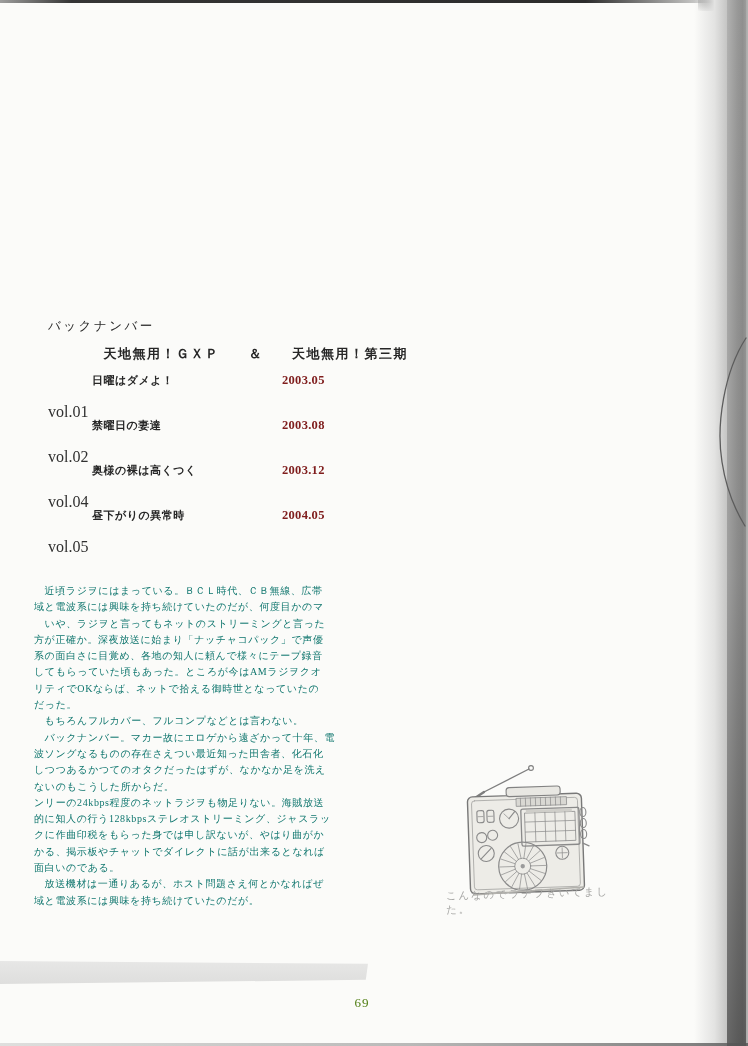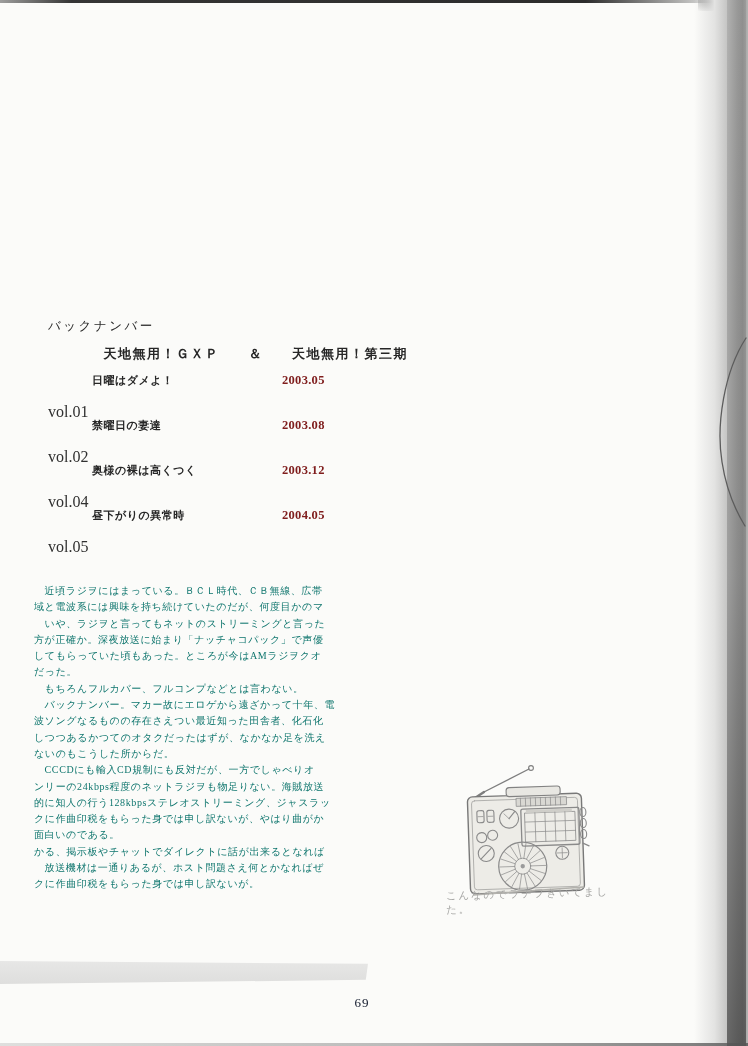--- a/index.html
+++ b/index.html
@@ -37,21 +37,21 @@
   
   .radio-wrap{position:absolute;left:452px;top:750px;width:148px;height:150px;}
   .radio-caption{position:absolute;left:446px;top:887px;width:170px;
     font-size:10.5px;letter-spacing:1.8px;color:#a6a6a4;transform:rotate(-1.6deg);
     font-family:"DejaVu Sans",sans-serif;}
   
   .graybar{position:absolute;left:0;top:961px;width:368px;height:23px;
     background:linear-gradient(to bottom,#e7e7e6,#dededd);
     clip-path:polygon(0 0, 100% 12%, 99.4% 82%, 0 100%);}
   .pagenum{position:absolute;left:332px;top:995px;width:60px;text-align:center;
-    font-size:13px;color:#0f172a;letter-spacing:1px;}
+    font-size:13px;color:#4d7c0f;letter-spacing:1px;}
 </style>
 </head>
 <body>
 
 <div class="page">
 
   <div class="top-edge"></div>
   <div class="corner-smudge"></div>
   <div class="right-gutter"></div>
   <div class="gutter-dark"></div>
@@ -85,35 +85,36 @@
         <span class="bn-date">2004.05</span>
       </div>
     </div>
   </div>
 
   <div class="essay">
     <div class="essay-line">　近頃ラジヲにはまっている。ＢＣＬ時代、ＣＢ無線、広帯</div>
     <div class="essay-line">域と電波系には興味を持ち続けていたのだが、何度目かのマ</div>
     <div class="essay-line">　いや、ラジヲと言ってもネットのストリーミングと言った</div>
     <div class="essay-line">方が正確か。深夜放送に始まり「ナッチャコパック」で声優</div>
+    <div class="essay-line">系の面白さに目覚め、各地の知人に頼んで様々にテープ録音</div>
     <div class="essay-line">してもらっていた頃もあった。ところが今はAMラジヲクオ</div>
+    <div class="essay-line">リティでOKならば、ネットで拾える御時世となっていたの</div>
     <div class="essay-line">だった。</div>
     <div class="essay-line">　もちろんフルカバー、フルコンプなどとは言わない。</div>
     <div class="essay-line">　バックナンバー。マカー故にエロゲから遠ざかって十年、電</div>
     <div class="essay-line">波ソングなるものの存在さえつい最近知った田舎者、化石化</div>
     <div class="essay-line">しつつあるかつてのオタクだったはずが、なかなか足を洗え</div>
     <div class="essay-line">ないのもこうした所からだ。</div>
-    <div class="essay-line">　CCCDにも輸入CD規制にも反対だが、一方でしゃべりオ</div>
     <div class="essay-line">ンリーの24kbps程度のネットラジヲも物足りない。海賊放送</div>
     <div class="essay-line">的に知人の行う128kbpsステレオストリーミング、ジャスラッ</div>
     <div class="essay-line">クに作曲印税をもらった身では申し訳ないが、やはり曲がか</div>
+    <div class="essay-line">かる、掲示板やチャットでダイレクトに話が出来るとなれば</div>
     <div class="essay-line">面白いのである。</div>
-    <div class="essay-line">かる、掲示板やチャットでダイレクトに話が出来るとなれば</div>
     <div class="essay-line">　放送機材は一通りあるが、ホスト問題さえ何とかなればぜ</div>
-    <div class="essay-line">クに作曲印税をもらった身では申し訳ないが。</div>
+    <div class="essay-line">域と電波系には興味を持ち続けていたのだが。</div>
   </div>
 
   <div class="radio-wrap">
     <svg viewBox="0 0 148 150" width="148" height="150">
       <g stroke="#8a8a8a" fill="none" stroke-width="1.1" stroke-linecap="round">
 
         <path d="M20,50 L32,42" stroke-width="2.4" stroke="#7e7e7e"></path>
         <path d="M32,42 L77,19" stroke-width="1.4" stroke="#7e7e7e"></path>
         <circle cx="79" cy="18" r="2.4" stroke="#7e7e7e"></circle>
         <g transform="rotate(-2 76 95)">

